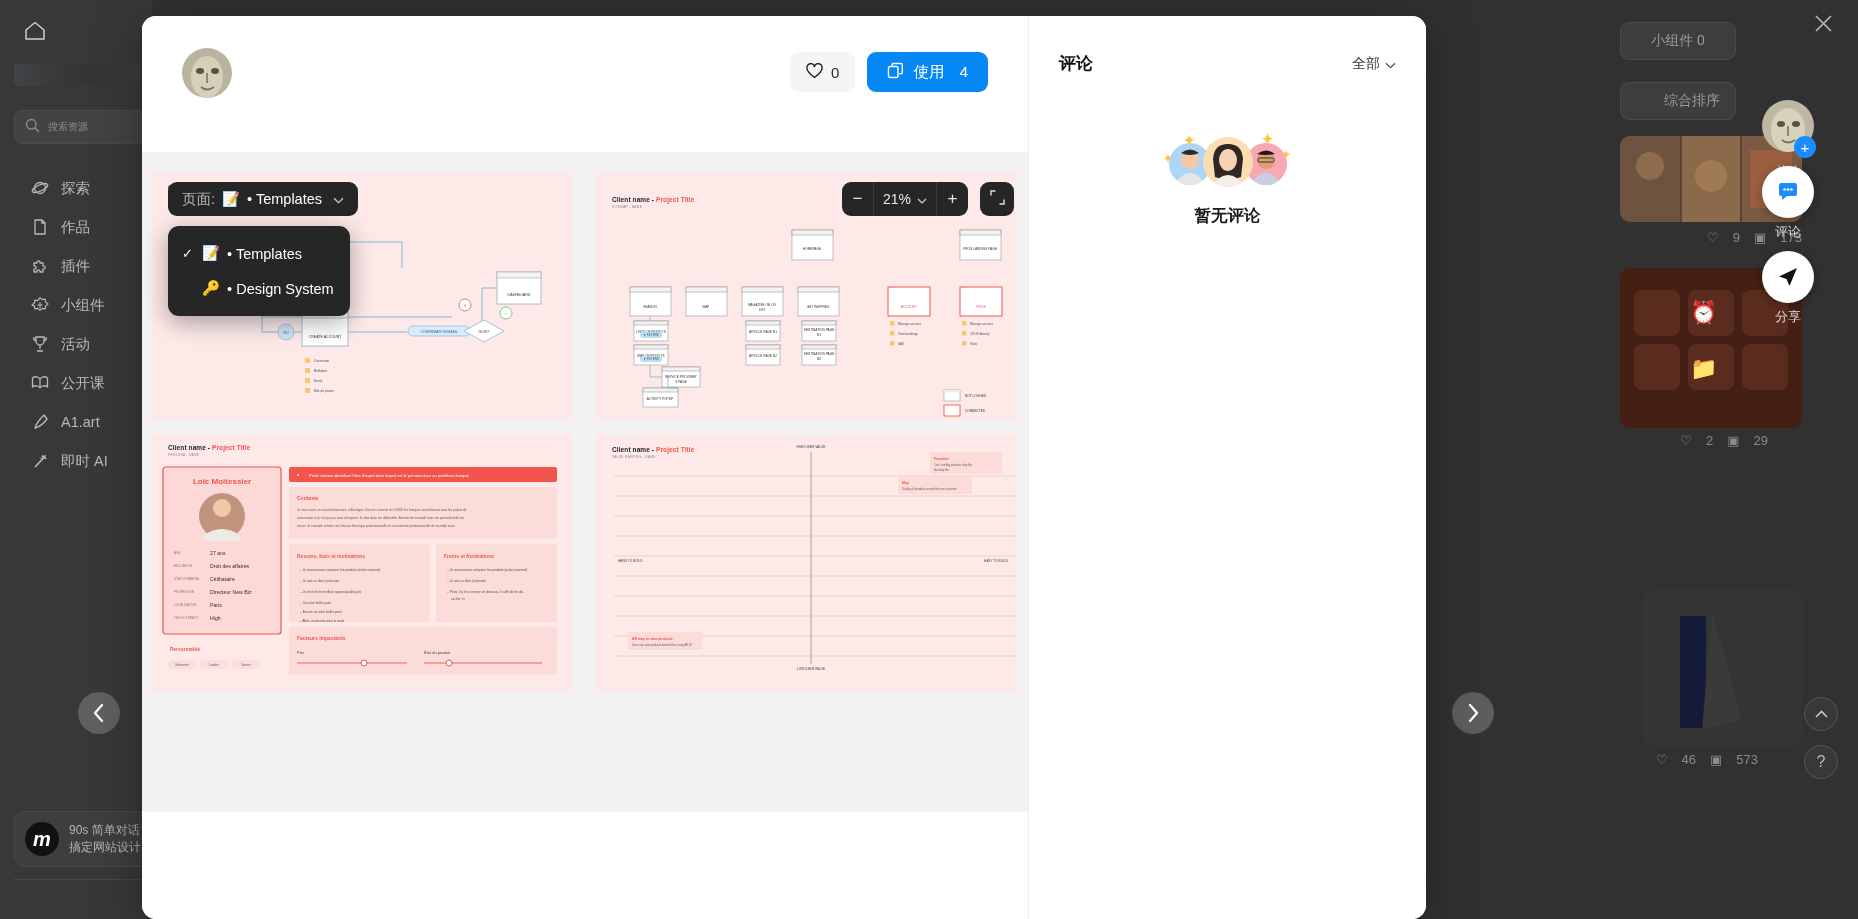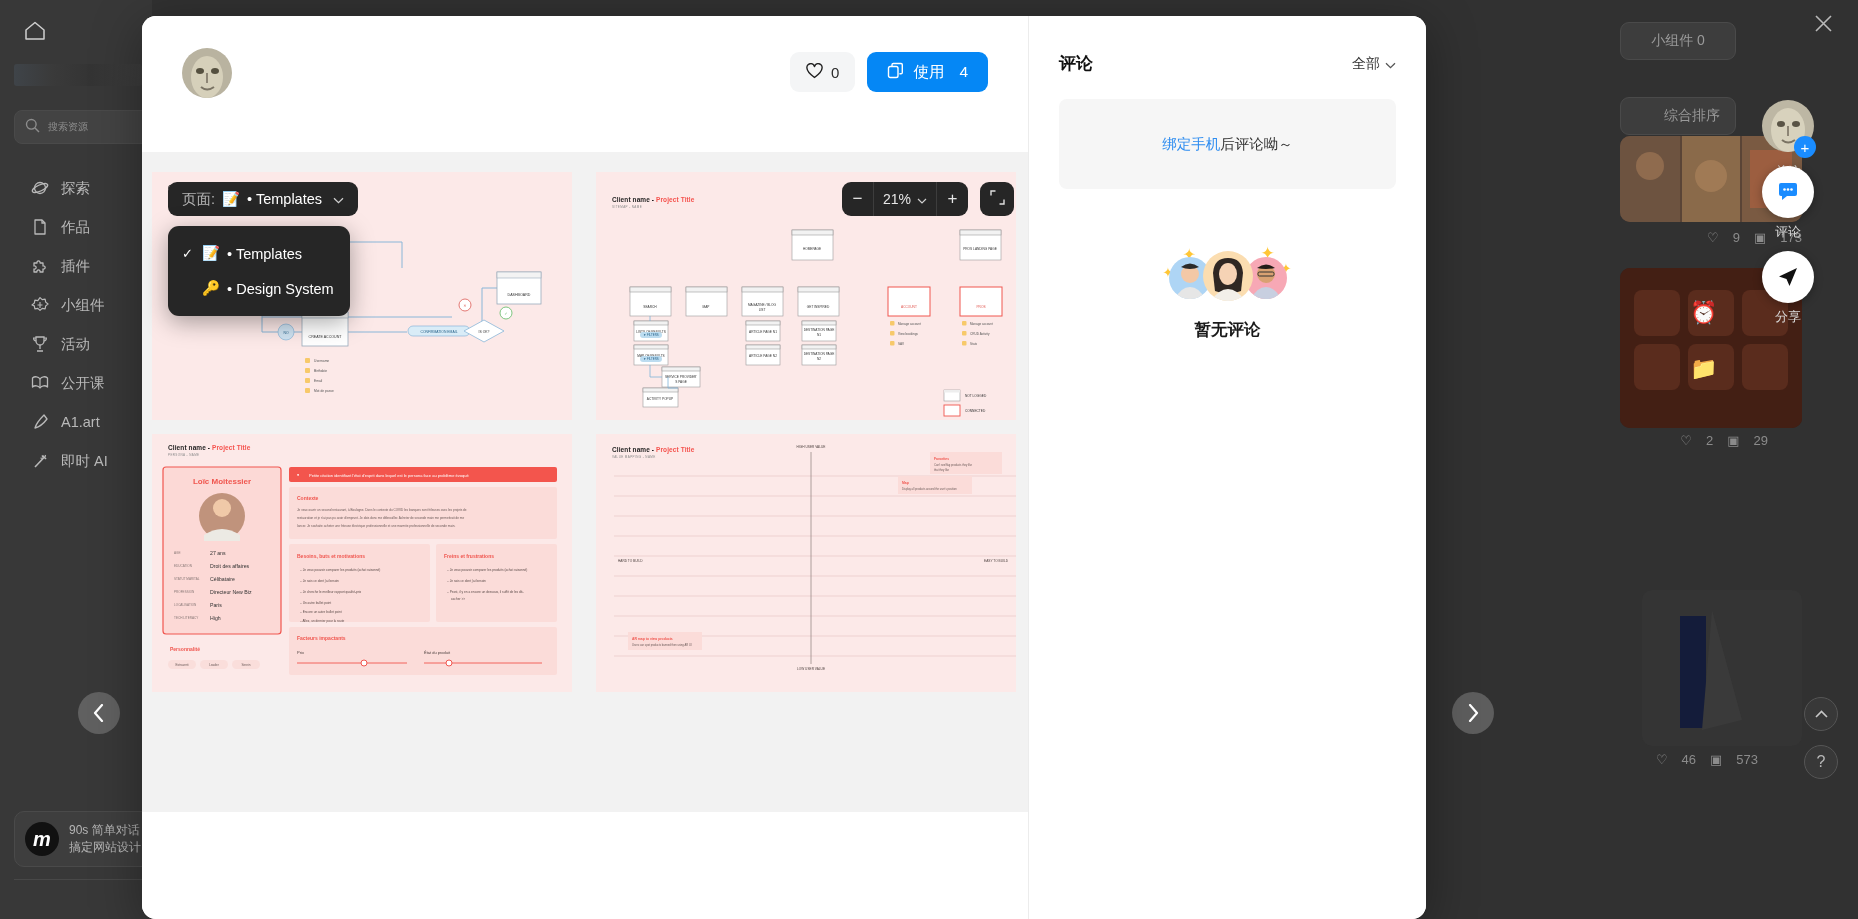--- a/index.html
+++ b/index.html
@@ -194,21 +194,21 @@
 </style>
 </head>
 <body>
 
 <div id="app-bg">
 
   <div class="bg-right">
     <div class="pill-chip" style="right:122px; top:22px; width:116px; height:38px;">
       <span>小组件 0</span>
     </div>
-    <div class="pill-chip" style="right:122px; top:97px; width:116px; height:38px;padding-left:28px;">
+    <div class="pill-chip" style="right:122px; top:82px; width:116px; height:38px;padding-left:28px;">
       <span>综合排序</span>
     </div>
 
     <div class="bg-card" style="right:56px; top:136px; width:182px; height:86px;">
       <svg width="182" height="86" viewBox="0 0 182 86">
         <rect width="182" height="86" fill="#5a4436"></rect>
         <rect x="0" y="0" width="60" height="86" fill="#6d5340"></rect>
         <rect x="62" y="0" width="58" height="86" fill="#8a6a4a"></rect>
         <rect x="122" y="0" width="60" height="86" fill="#7a5a42"></rect>
         <circle cx="30" cy="30" r="14" fill="#8f6b4e"></circle>
@@ -794,24 +794,20 @@
       <div class="c-filter">
         <span>全部</span>
         <span>
           <svg width="11" height="7" viewBox="0 0 11 7">
               <path d="M1 1.3 L5.5 5.6 L10 1.3" stroke="#555" stroke-width="1.3" fill="none"></path>
             </svg>
         </span>
       </div>
     </div>
 
-    <div class="c-bindbox">
-      <span class="lk">绑定手机</span>
-      <span> 后评论呦～</span>
-    </div>
 
     <div class="c-empty">
       <div class="c-faces">
         <span class="spark" style="left:-6px; top:16px;">✦</span>
         <span class="spark" style="left:14px; top:-4px; font-size:16px;">✦</span>
         <span class="spark" style="left:92px; top:-6px; font-size:17px;">✦</span>
         <span class="spark" style="left:112px; top:12px;">✦</span>
         <div class="c-face l">
           <svg width="42" height="42" viewBox="0 0 42 42">
               <rect width="42" height="42" fill="#aed5f5"></rect>

